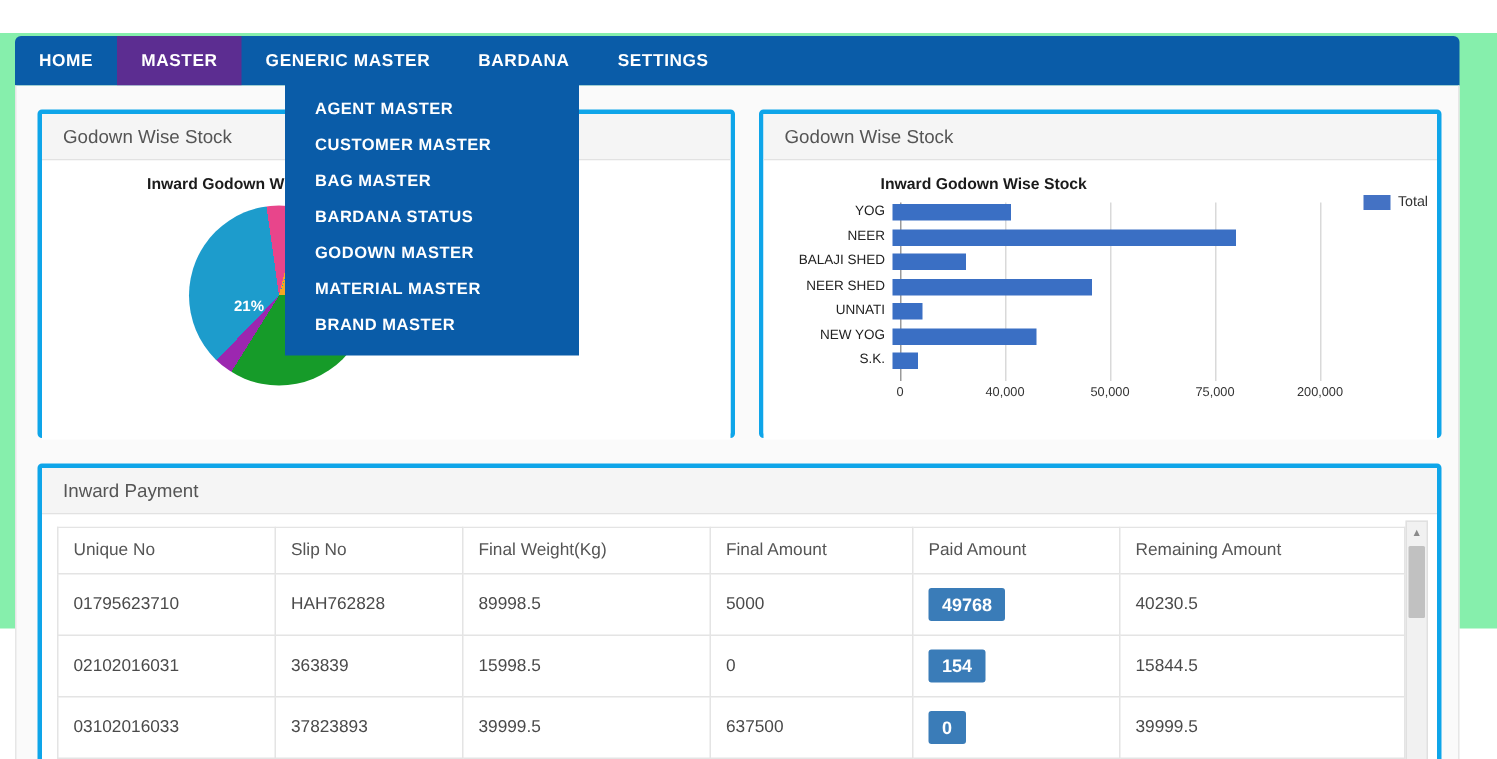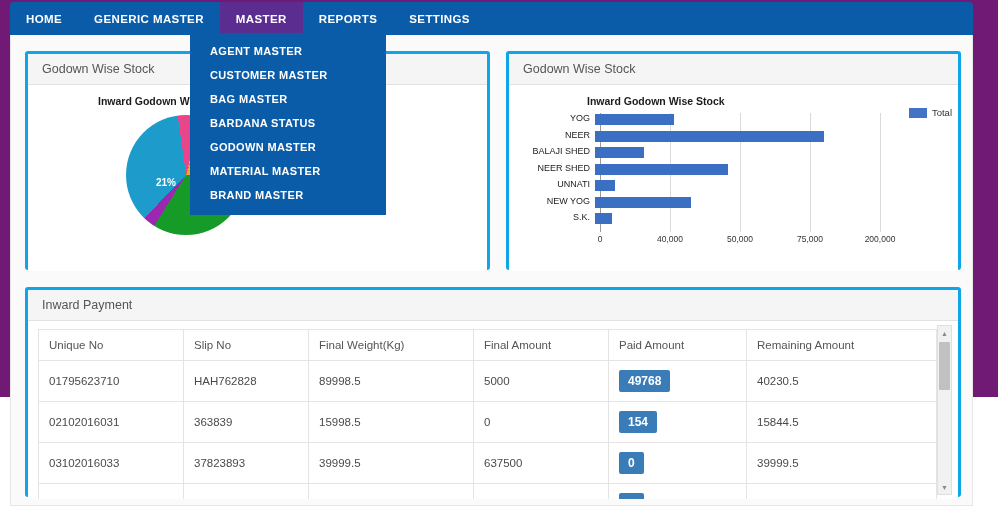--- a/index.html
+++ b/index.html
@@ -3,21 +3,21 @@
 <meta charset="utf-8">
 <style>
   * { box-sizing: border-box; }
   html, body {
     margin: 0; padding: 0;
     width: 998px; height: 506px;
     background: #ffffff;
     font-family: "Liberation Sans", sans-serif;
     overflow: hidden;
   }
-  .page { position: relative; width: 998px; height: 397px; background:#701a75; }
+  .page { position: relative; width: 998px; height: 397px; background:#86efac;margin-top:22px; }
 
   
   .navbar {
     position: absolute; left: 10px; top: 2px;
     width: 963px; height: 33px;
     background: #0a5ca8;
     border-radius: 4px 4px 0 0;
     display: flex; align-items: stretch;
   }
   .nav-item {
@@ -191,23 +191,23 @@
     width: 11px; height: 48px; background: #c1c1c1; border-radius: 1px;
   }
 </style>
 </head>
 <body>
 
 <div class="page">
 
   <div class="navbar" id="navbar">
       <div class="nav-item">HOME</div>
+      <div class="nav-item active">MASTER</div>
       <div class="nav-item">GENERIC MASTER</div>
-      <div class="nav-item active">MASTER</div>
-      <div class="nav-item">REPORTS</div>
+      <div class="nav-item">BARDANA</div>
       <div class="nav-item">SETTINGS</div>
     </div>
 
   <div class="dropdown" id="dropdown">
       <div class="dd-item">AGENT MASTER</div>
       <div class="dd-item">CUSTOMER MASTER</div>
       <div class="dd-item">BAG MASTER</div>
       <div class="dd-item">BARDANA STATUS</div>
       <div class="dd-item">GODOWN MASTER</div>
       <div class="dd-item">MATERIAL MASTER</div>

